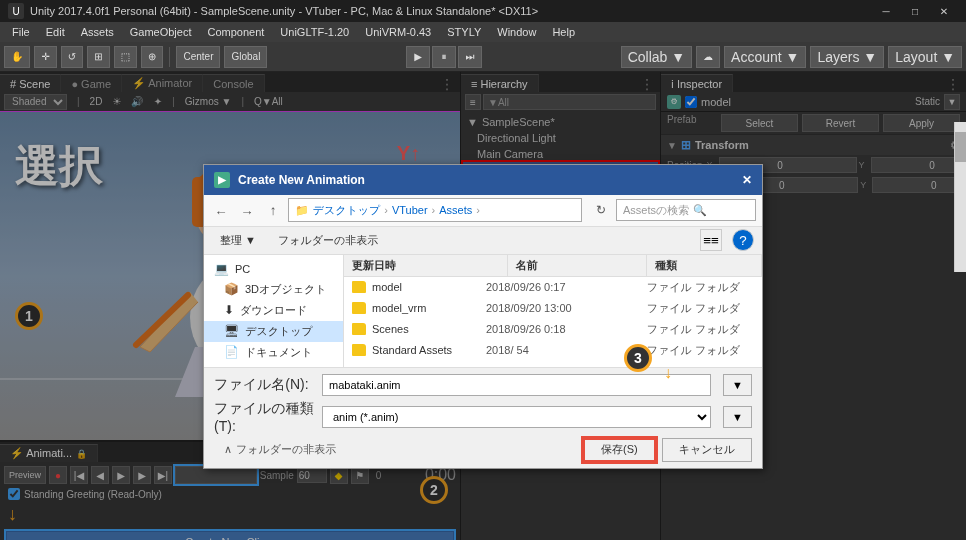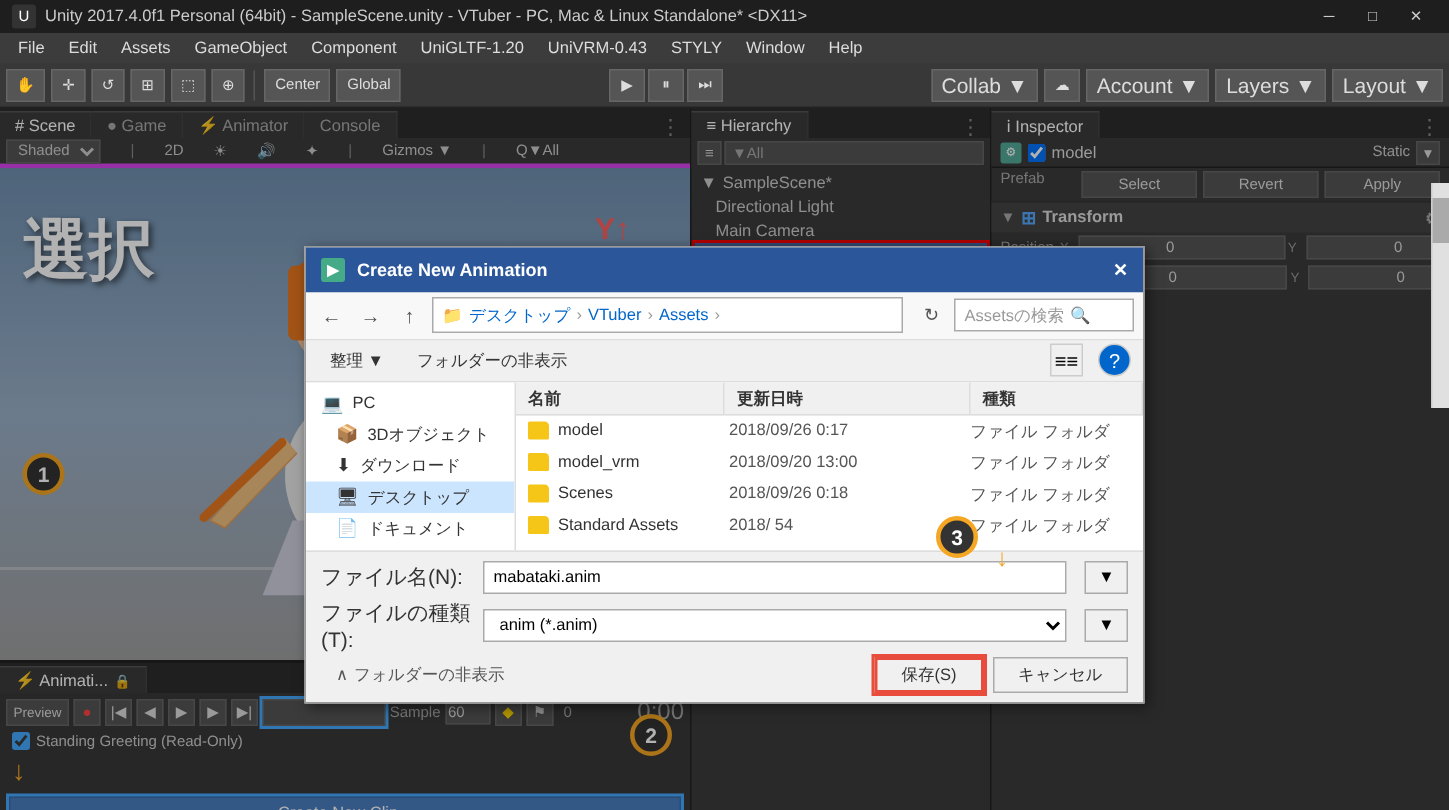--- a/index.html
+++ b/index.html
@@ -24,21 +24,21 @@
     
     .main-area { display: flex; height: calc(540px - 52px); }
 
     
     .left-panel { width: 460px; display: flex; flex-direction: column; background: #3c3c3c; }
     .tab-bar { height: 20px; background: #2d2d2d; display: flex; align-items: flex-end; }
     .tab { height: 18px; padding: 0 10px; display: flex; align-items: center; font-size: 11px; color: #aaa; cursor: pointer; background: #3c3c3c; border-top: 1px solid #555; border-right: 1px solid #444; }
     .tab.active { color: #fff; background: #3c3c3c; }
     .tab-lock { color: #888; font-size: 9px; margin-left: 4px; }
     
-    .scene-toolbar { height: 20px; background: #3c3c3c; display: flex; align-items: center; padding: 0 4px; gap: 20px; font-size: 10px; color: #ccc; border-bottom: 3px solid #d946ef; }
+    .scene-toolbar { height: 20px; background: #3c3c3c; display: flex; align-items: center; padding: 0 4px; gap: 10px; font-size: 10px; color: #ccc; border-bottom: 1px solid #d946ef; }
     .scene-select { height: 16px; background: #555; border: 1px solid #666; color: #ccc; font-size: 10px; padding: 0 3px; }
     
     .scene-view { flex: 1; background: #808080; position: relative; overflow: hidden; }
     
     
     .annotation { position: absolute; width: 28px; height: 28px; border-radius: 50%; background: #333; border: 3px solid #f5a623; color: #fff; display: flex; align-items: center; justify-content: center; font-size: 14px; font-weight: bold; }
 
     
     .anim-panel { height: 120px; background: #383838; border-top: 2px solid #222; display: flex; flex-direction: column; }
     .anim-tab-bar { height: 20px; background: #2d2d2d; display: flex; align-items: flex-end; }
@@ -81,21 +81,21 @@
 
     
     .dialog-overlay { position: absolute; top: 0; left: 0; width: 100%; height: 100%; background: rgba(0,0,0,0.3); z-index: 100; display: flex; align-items: center; justify-content: center; }
     .dialog { width: 560px; background: #f0f0f0; border: 1px solid #999; box-shadow: 2px 2px 8px rgba(0,0,0,0.5); display: flex; flex-direction: column; font-size: 12px; }
     .dialog-title { height: 30px; background: #2b579a; display: flex; align-items: center; padding: 0 10px; color: #fff; font-size: 12px; font-weight: bold; }
     
     .dialog-nav { height: 32px; background: #f8f8f8; border-bottom: 1px solid #ddd; display: flex; align-items: center; padding: 0 6px; gap: 4px; }
     .nav-btn { width: 22px; height: 22px; background: none; border: 1px solid transparent; cursor: pointer; display: flex; align-items: center; justify-content: center; color: #555; }
     .breadcrumb-bar { flex: 1; height: 24px; background: #fff; border: 1px solid #aaa; display: flex; align-items: center; padding: 0 6px; gap: 4px; color: #333; font-size: 11px; }
     .breadcrumb-sep { color: #999; }
-    .search-box { height: 22px; width: 120px; background: #fff; border: 1px solid #aaa; display: flex; align-items: center; padding: 0 6px; color: #999; font-size: 11px; }
+    .search-box { height: 22px; width: 140px; background: #fff; border: 1px solid #aaa; display: flex; align-items: center; padding: 0 6px; color: #999; font-size: 11px; }
     
     .dialog-toolbar { height: 28px; background: #f0f0f0; display: flex; align-items: center; padding: 0 8px; gap: 6px; border-bottom: 1px solid #ddd; }
     .organize-btn { height: 22px; padding: 0 8px; background: none; border: none; color: #333; cursor: pointer; font-size: 11px; display: flex; align-items: center; gap: 3px; }
     .new-folder-btn { height: 22px; padding: 0 8px; background: none; border: none; color: #333; cursor: pointer; font-size: 11px; }
     .view-btn { height: 22px; width: 22px; background: none; border: 1px solid #ccc; cursor: pointer; display: flex; align-items: center; justify-content: center; }
     
     .dialog-body { display: flex; flex: 1; height: 200px; }
     .dialog-sidebar { width: 140px; background: #fff; border-right: 1px solid #ddd; overflow-y: auto; padding: 4px 0; }
     .sidebar-item { padding: 3px 10px; display: flex; align-items: center; gap: 6px; cursor: pointer; font-size: 11px; color: #333; }
     .sidebar-item.selected { background: #cce5ff; }
@@ -473,22 +473,22 @@
             <span>デスクトップ</span>
           </div>
           <div class="sidebar-item" style="padding-left:20px;">
             <span style="font-size:12px;">📄</span>
             <span>ドキュメント</span>
           </div>
         </div>
 
         <div class="dialog-main">
           <div class="file-list-header">
+            <div class="file-col date">更新日時</div>
             <div class="file-col">名前</div>
-            <div class="file-col date">更新日時</div>
             <div class="file-col type">種類</div>
           </div>
           <div class="file-list">
             <div class="file-row">
               <div class="file-name">
                 <div class="folder-icon"></div>
                 <span>model</span>
               </div>
               <div class="file-date">2018/09/26 0:17</div>
               <div class="file-type">ファイル フォルダ</div>

